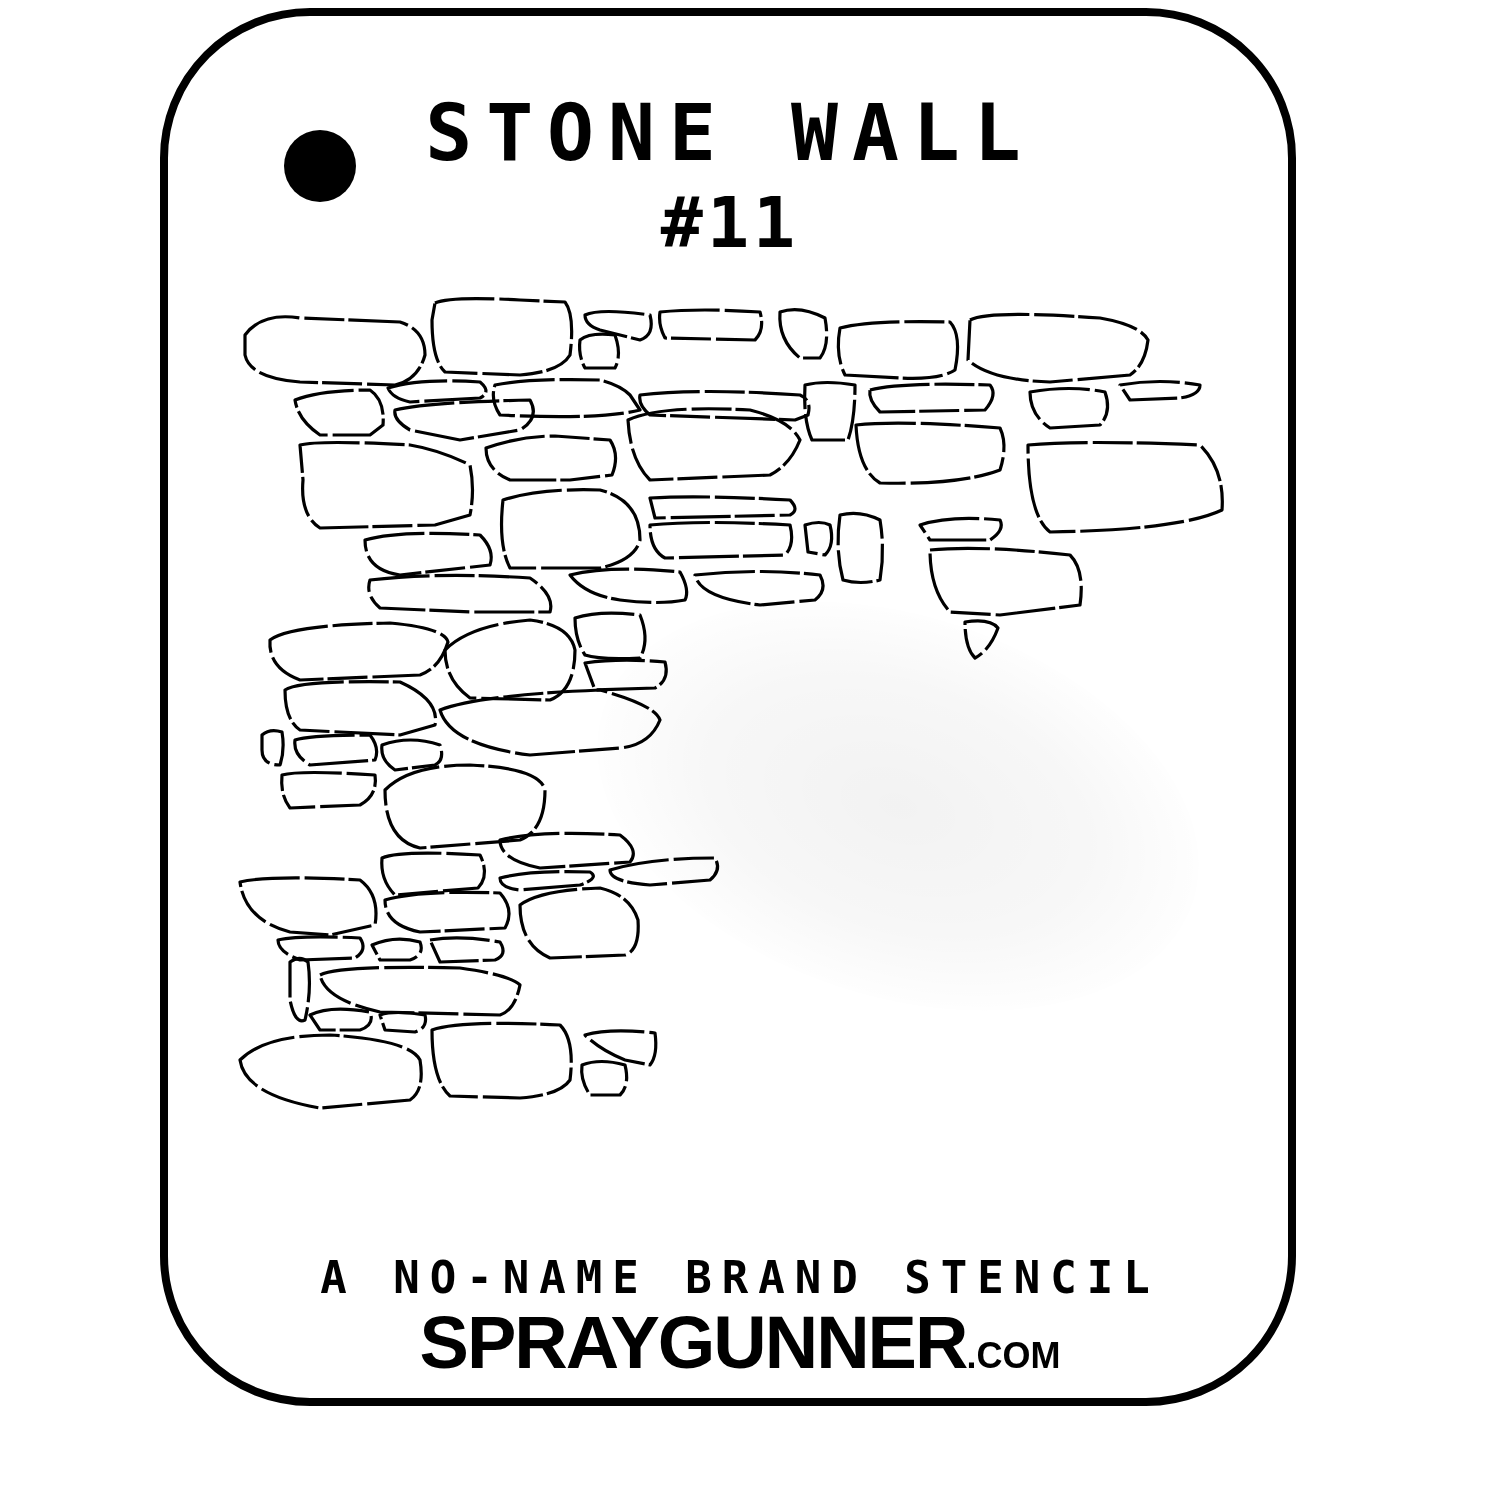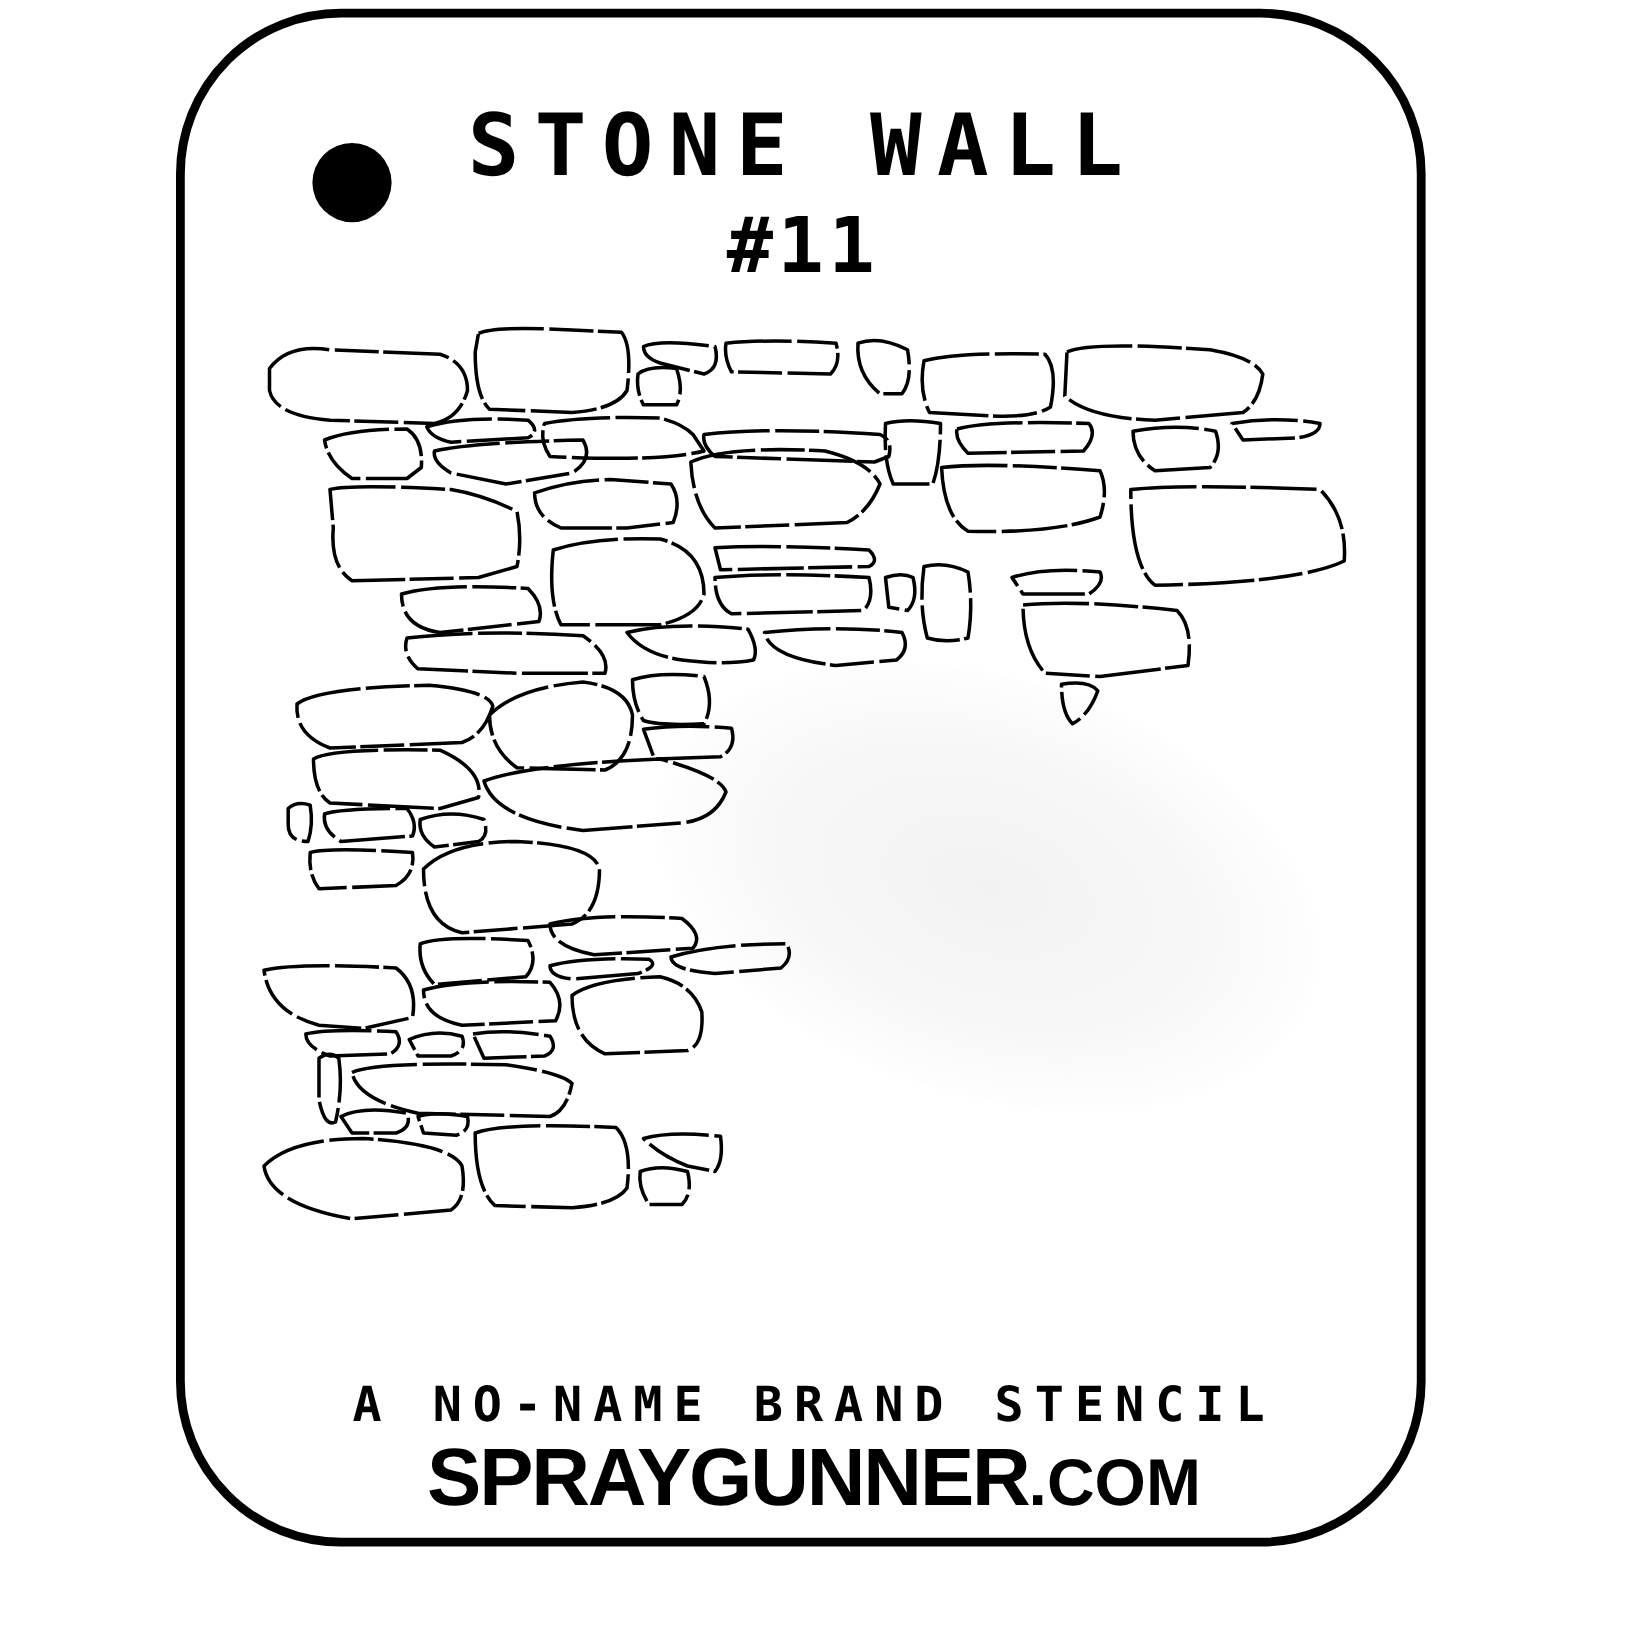--- a/index.html
+++ b/index.html
@@ -20,21 +20,21 @@
     border-radius:50%; background:#000;
   }
   .title, .number, .brand-line, .site {
     position:absolute; left:0; width:100%; text-align:center; color:#000;
     font-family:"DejaVu Sans Mono", monospace; font-weight:bold;
   }
   .title { top:88px; left:-20px; font-size:78px; letter-spacing:14px; }
   .number { top:182px; left:-20px; font-size:70px; letter-spacing:4px; }
   .brand-line { top:1252px; left:-10px; font-size:44px; letter-spacing:10px; }
   .site { top:1300px; left:-10px; font-family:"Liberation Sans", sans-serif; font-size:74px; letter-spacing:-2px; }
-  .site .dom { font-size:60px; letter-spacing:0; }
+  .site .dom { font-size:36px; letter-spacing:0; }
   svg.stones { position:absolute; left:0; top:0; }
   svg.stones path { fill:none; stroke:#000; stroke-width:3.2; stroke-linejoin:round; stroke-dasharray:60 5 40 4; }
 </style>
 </head>
 <body>
 
 <div class="stencil">
   <div class="shadow"></div>
 </div>
 

